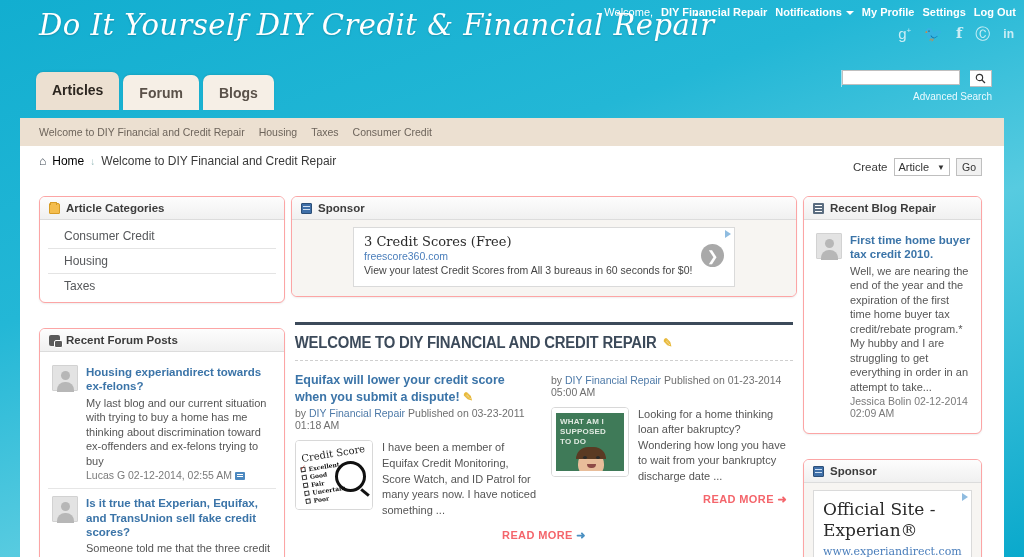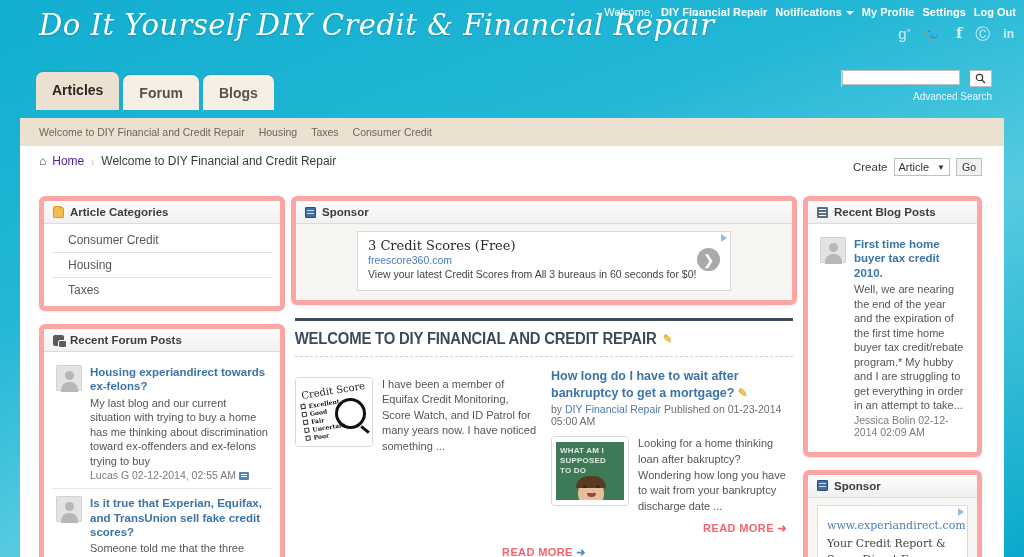--- a/index.html
+++ b/index.html
@@ -68,43 +68,43 @@
          background:#fff; }
   .subnav{
     height:28px; background:#ece0d1; display:flex; align-items:center;
     padding-left:19px; gap:14px; font-size:10.5px; color:#6d645b;
   }
   .subnav a{ color:#6d645b; }
 
   .crumbbar{ height:31px; display:flex; align-items:center; padding-left:19px;
              font-size:12px; color:#4a4a4a; gap:6px; border-bottom:1px solid #fff;}
   .crumbbar .home-ico{ color:#3f4a56; font-size:12px; }
-  .crumbbar a{ color:#4c1d95; }
+  .crumbbar a{ color:#000000; }
   .crumb-sep{ color:#9bb; font-size:10px; }
   .crumb-cur{ color:#3a3a3a; }
 
   .createbar{ position:absolute; right:22px; top:40px; display:flex;
               align-items:center; gap:6px; font-size:11.5px; color:#3a3a3a;}
   .selbox{ border:1px solid #bfbfbf; background:#fff; height:18px; min-width:52px;
            display:flex; align-items:center; justify-content:space-between;
            padding:0 4px; font-size:11px; cursor:pointer; color:#333; gap:8px;}
   .selbox .cv{ font-size:8px; }
   .gobtn{ border:1px solid #bfbfbf; background:#f1f1f1; height:18px;
           padding:0 5px; font-size:10.5px; display:flex;align-items:center;
           cursor:pointer; color:#333;}
 
   
   .cols{ position:absolute; left:0; top:78px; width:984px; display:flex; gap:0; }
   .colL{ width:265px; padding-left:19px; }
   .colC{ width:518px; padding:0 6px 0 6px;}
   .colR{ width:200px; padding-right:21px;}
 
   
-  .block{ border:5px solid #fca5a5; border-radius:6px; background:#fff;
-          box-shadow:0 1px 2px rgba(0,0,0,.07); margin-bottom:13px; overflow:hidden;}
+  .block{ border:1px solid #fca5a5; border-radius:6px; background:#fff;
+          box-shadow:0 1px 2px rgba(0,0,0,.07); margin-bottom:25px; overflow:hidden;}
   .block-hd{
     background:linear-gradient(#fdfdfd,#f0f0f0);
     border-bottom:1px solid #dcdcdc;
     height:23px; display:flex; align-items:center; gap:6px;
     padding:0 9px; font-size:11.5px; font-weight:bold; color:#3c3c3c;
   }
   .block-bd{ padding:6px 8px 7px; }
 
   .ico{ width:11px;height:11px;display:inline-block;border-radius:1px;}
   .ico-folder{ background:#f4bd4e; border:1px solid #d79c26;
@@ -355,20 +355,29 @@
       <div class="c-rule-top"></div>
       <div class="sec-title">
         <span>WELCOME TO DIY FINANCIAL AND CREDIT REPAIR</span>
         <span class="pencil">✎</span>
       </div>
       <div class="dashrule"></div>
 
       <div class="artgrid">
 
         <div class="art">
+          <div class="art-h">
+            <a href="#" style="color:#3b74a8">Equifax will lower your credit score when you submit a dispute!</a>
+            <span class="pencil">✎</span>
+          </div>
+          <div class="art-by">
+            <span>by</span>
+            <a href="#">DIY Financial Repair</a>
+            <span>Published on 03-23-2011 01:18 AM</span>
+          </div>
           <div class="art-row">
             <div class="thumb">
               <div class="cs-thumb">
                 <div class="cs-title">Credit Score</div>
                 <div class="cs-list">
                   <div class="cs-row">
                       <i class="cs-box"></i>
                       <span class="cs-lab">Excellent</span>
                     </div>
                   <div class="cs-row">
@@ -391,24 +400,20 @@
                     </div>
                 </div>
                 <div class="cs-mag"></div>
               </div>
             </div>
             <div class="art-txt">I have been a member of Equifax Credit Monitoring, Score Watch, and ID Patrol for many years now. I have noticed something ...</div>
           </div>
         </div>
 
         <div class="art">
-          <div class="art-h">
-            <a href="#" style="color:#3b74a8">How long do I have to wait after bankruptcy to get a mortgage?</a>
-            <span class="pencil">✎</span>
-          </div>
           <div class="art-by">
             <span>by</span>
             <a href="#">DIY Financial Repair</a>
             <span>Published on 01-23-2014 05:00 AM</span>
           </div>
           <div class="art-row">
             <div class="thumb">
               <div class="gb-thumb">
                 <div class="gb-inner">
                   <div class="gb-text">
@@ -437,21 +442,21 @@
         <span class="arr">➜</span>
       </div>
 
     </div>
 
     <div class="colR">
 
       <div class="block">
         <div class="block-hd">
           <i class="ico ico-blog"></i>
-          <span>Recent Blog Posts</span>
+          <span>Recent Blog Repair</span>
         </div>
         <div class="block-bd">
           <div class="post">
             <div class="avatar"></div>
             <div class="post-body">
               <a class="post-title" href="#">First time home buyer tax credit 2010.</a>
               <div class="post-snip">Well, we are nearing the end of the year and the expiration of the first time home buyer tax credit/rebate program.* My hubby and I are struggling to get everything in order in an attempt to take...</div>
               <div class="post-meta">Jessica Bolin 02-12-2014 02:09 AM</div>
             </div>
           </div>
@@ -459,20 +464,21 @@
       </div>
 
       <div class="block">
         <div class="block-hd">
           <i class="ico ico-ad"></i>
           <span>Sponsor</span>
         </div>
         <div class="adbox">
           <div class="adcard" style="padding:8px 9px 10px;">
             <i class="ad-mark tri"></i>
+            <div class="ad-title" style="font-size:17px;line-height:1.2;">Official Site - Experian®</div>
             <div class="ad-url" style="font-family:'DejaVu Serif',serif;font-size:11px;margin-top:5px;">www.experiandirect.com</div>
             <div class="ad-desc" style="font-family:'DejaVu Serif',serif;font-size:11px;margin-top:4px;line-height:1.45;">Your Credit Report &amp; Score Direct From Experian. Easy to Read Online.</div>
 
           </div>
         </div>
       </div>
 
     </div>
   </div>
 </div>

